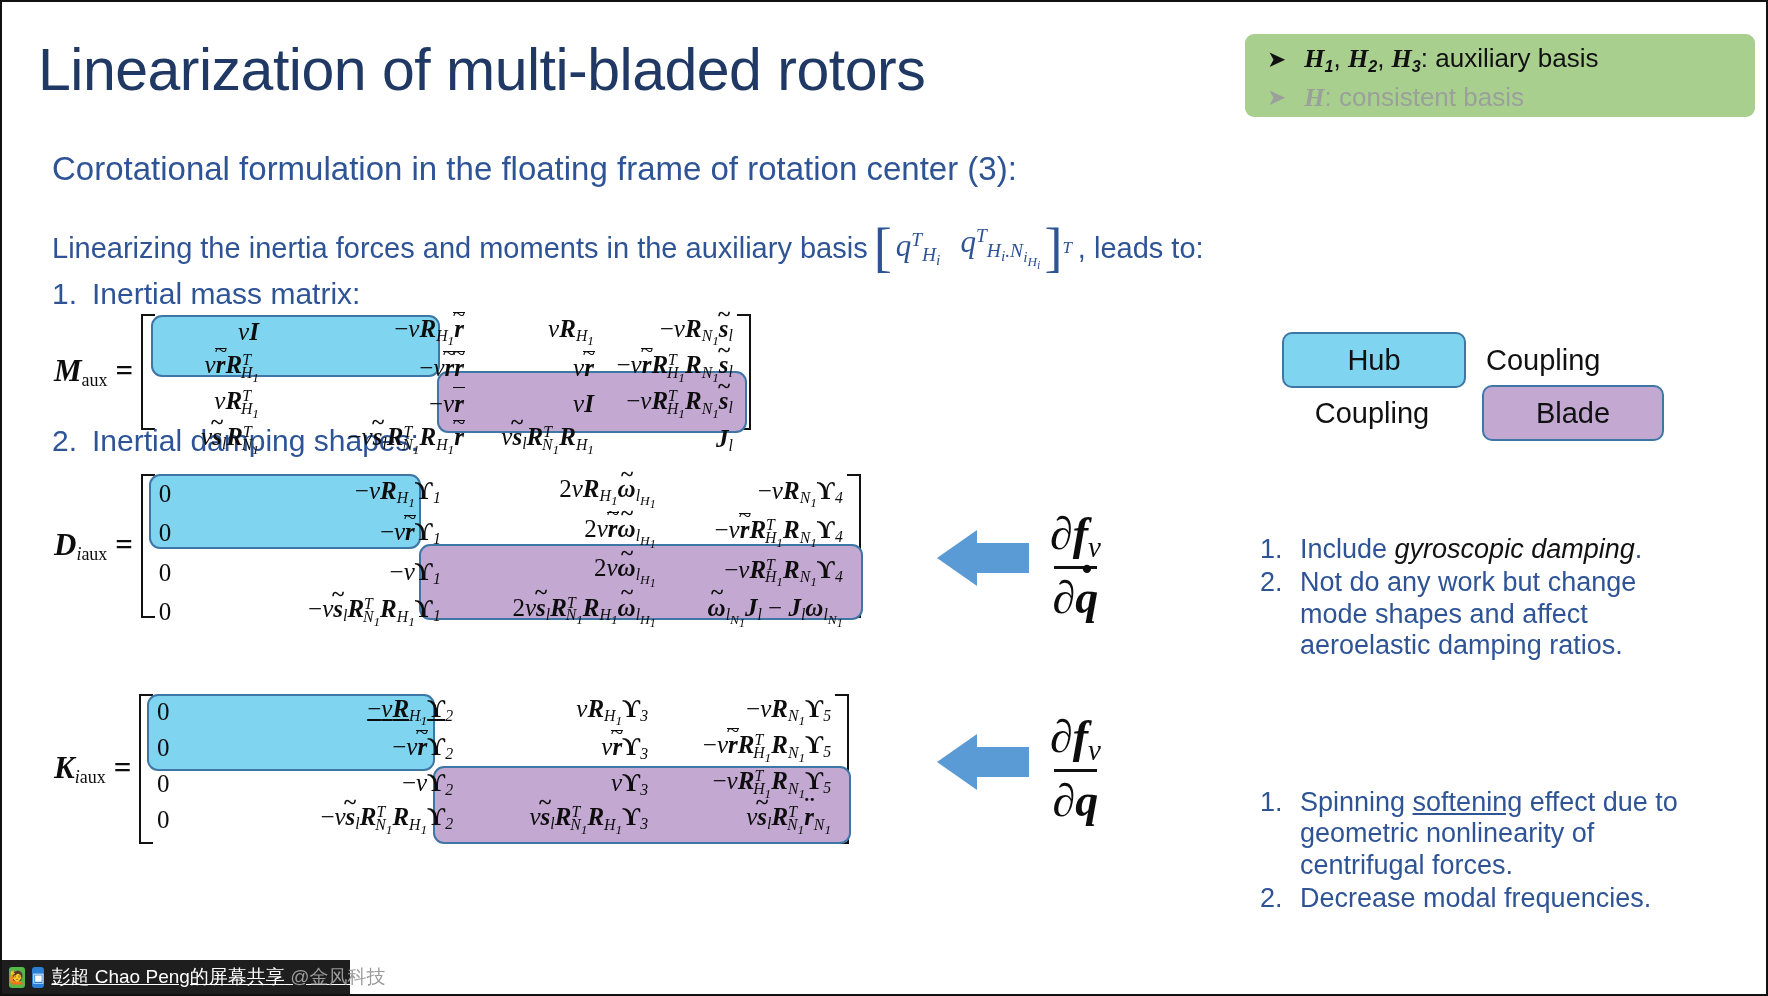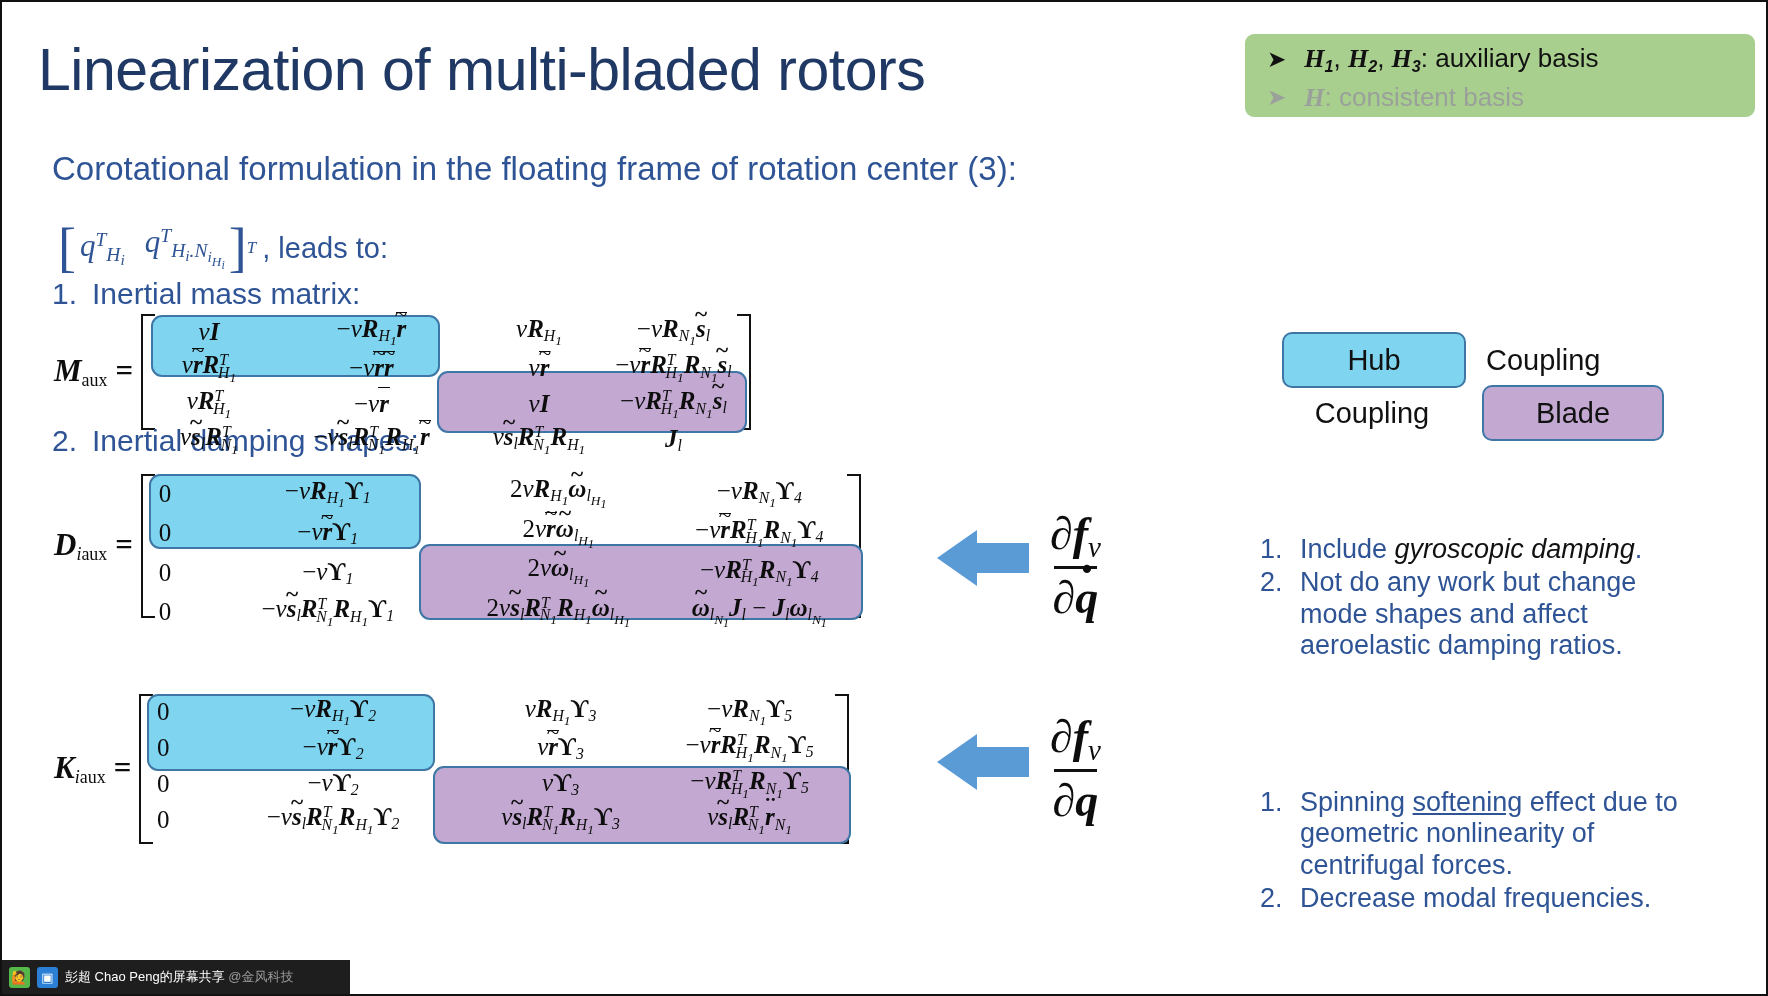--- a/index.html
+++ b/index.html
@@ -119,21 +119,21 @@
     border-top:2.5px solid #111;border-bottom:2.5px solid #111;
   }
   .brk-l{left:0;border-left:2.5px solid #111;}
   .brk-r{right:0;border-right:2.5px solid #111;}
   table.mtx{
     border-collapse:collapse;
     margin:0 16px;
     position:relative;z-index:3;
   }
   table.mtx td{
-    text-align:center;vertical-align:middle;
+    text-align:right;vertical-align:middle;
     padding:1px 10px;
     white-space:nowrap;
     font-family:"Liberation Serif",serif;
     color:#0d0d0d;
   }
   
   .hl{
     position:absolute;border-radius:11px;border:2px solid #3e76a5;
     z-index:1;
   }
@@ -185,21 +185,21 @@
     background:#1e1e1e;display:flex;align-items:center;gap:7px;
     padding-left:7px;box-sizing:border-box;
   }
   .tb-ico{
     width:21px;height:21px;border-radius:3px;
     display:flex;align-items:center;justify-content:center;
     font-size:13px;color:#fff;
   }
   .tb-ico.green{background:#57b84a;}
   .tb-ico.blue{background:#2b7fd4;}
-  .tb-text{color:#fff;font-size:13px;white-space:nowrap;}
+  .tb-text{color:#fff;font-size:19px;white-space:nowrap;text-decoration:underline;}
   .tb-text .mute{color:#9a9a9a;}
 </style>
 </head>
 <body>
 
 <div class="slide">
 
   <div class="title">Linearization of multi-bladed rotors</div>
 
   <div class="green-box">
@@ -209,20 +209,21 @@
     </div>
     <div class="gb-row faded">
       <span class="gb-arrow">➤</span>
       <span class="gb-text"><i>H</i><span>: consistent basis</span></span>
     </div>
   </div>
 
   <div class="subhead">Corotational formulation in the floating frame of rotation center (3):</div>
 
   <div class="lin-line">
+    <span>Linearizing the inertia forces and moments in the auxiliary basis</span>
     <span class="math" style="font-size:31px;color:#2e5496;margin:0 6px;display:inline-flex;align-items:center;">
       <span style="font-size:54px;font-weight:300;line-height:0.8;">[</span>
       <span class="mi" style="padding:0 16px 0 4px;">q<sup>T</sup><sub>H<sub style="font-size:0.8em">i</sub></sub></span>
       <span class="mi" style="padding:0 4px;">q<sup>T</sup><sub>H<sub style="font-size:0.8em">i</sub>.N<sub style="font-size:0.8em">i<sub style="font-size:0.85em">H<sub style="font-size:0.9em">i</sub></sub></sub></sub></span>
       <span style="font-size:54px;font-weight:300;line-height:0.8;">]</span>
         <sup style="font-size:17px;vertical-align:1.1em;">T</sup>
     </span>
     <span>, leads to:</span>
   </div>
 
@@ -347,21 +348,21 @@
     <span class="lhs">K<span class="smli">i</span><span class="sml">aux</span> =</span>
     <div class="matrix-wrap" style="width:710px;height:150px;">
       <div class="hl hl-blue" style="left:8px;top:0px;width:284px;height:73px;"></div>
       <div class="hl hl-purple front" style="left:294px;top:72px;width:414px;height:74px;"></div>
       <div class="brk-l"></div>
       <div class="brk-r"></div>
       <table class="mtx math" style="position:relative;z-index:4;font-size:25px;width:694px;margin:0 8px;">
         <tbody>
             <tr>
           <td style="width:36px;text-align:left;">0</td>
-          <td style="width:240px;">−<span class="mi">ν</span><span class="mb">R</span><sub>H<sub style="font-size:.85em">1</sub></sub><span style="font-weight:bold;">ϒ</span><sub>2</sub></td>
+          <td style="width:240px;text-decoration:underline;">−<span class="mi">ν</span><span class="mb">R</span><sub>H<sub style="font-size:.85em">1</sub></sub><span style="font-weight:bold;">ϒ</span><sub>2</sub></td>
           <td style="width:175px;"><span class="mi">ν</span><span class="mb">R</span><sub>H<sub style="font-size:.85em">1</sub></sub><span style="font-weight:bold;">ϒ</span><sub>3</sub></td>
           <td>−<span class="mi">ν</span><span class="mb">R</span><sub>N<sub style="font-size:.85em">1</sub></sub><span style="font-weight:bold;">ϒ</span><sub>5</sub></td>
         </tr>
         <tr>
           <td style="text-align:left;">0</td>
           <td>−<span class="mi">ν</span><span class="tilde"><span class="bar mb">r</span></span><span style="font-weight:bold;">ϒ</span><sub>2</sub></td>
           <td><span class="mi">ν</span><span class="tilde"><span class="bar mb">r</span></span><span style="font-weight:bold;">ϒ</span><sub>3</sub></td>
           <td>−<span class="mi">ν</span><span class="tilde"><span class="bar mb">r</span></span><span class="mb">R</span><sup>T</sup><sub style="margin-left:-10px">H<sub style="font-size:.85em">1</sub></sub><span class="mb">R</span><sub>N<sub style="font-size:.85em">1</sub></sub><span style="font-weight:bold;">ϒ</span><sub>5</sub></td>
         </tr>
         <tr>

